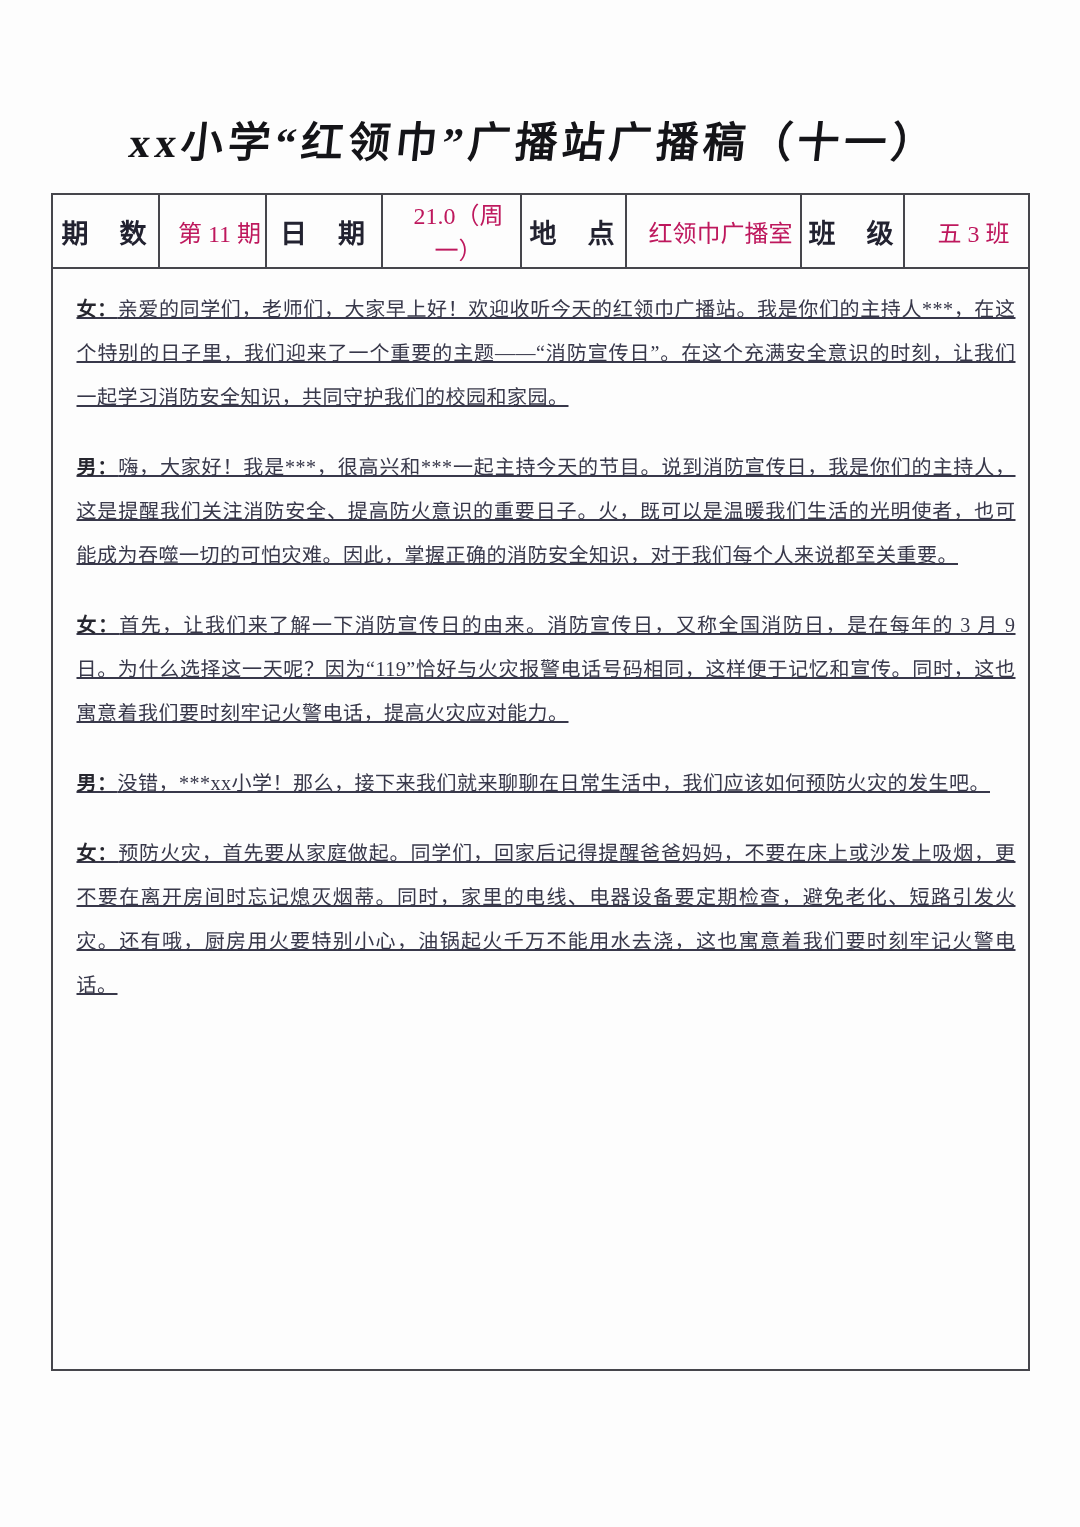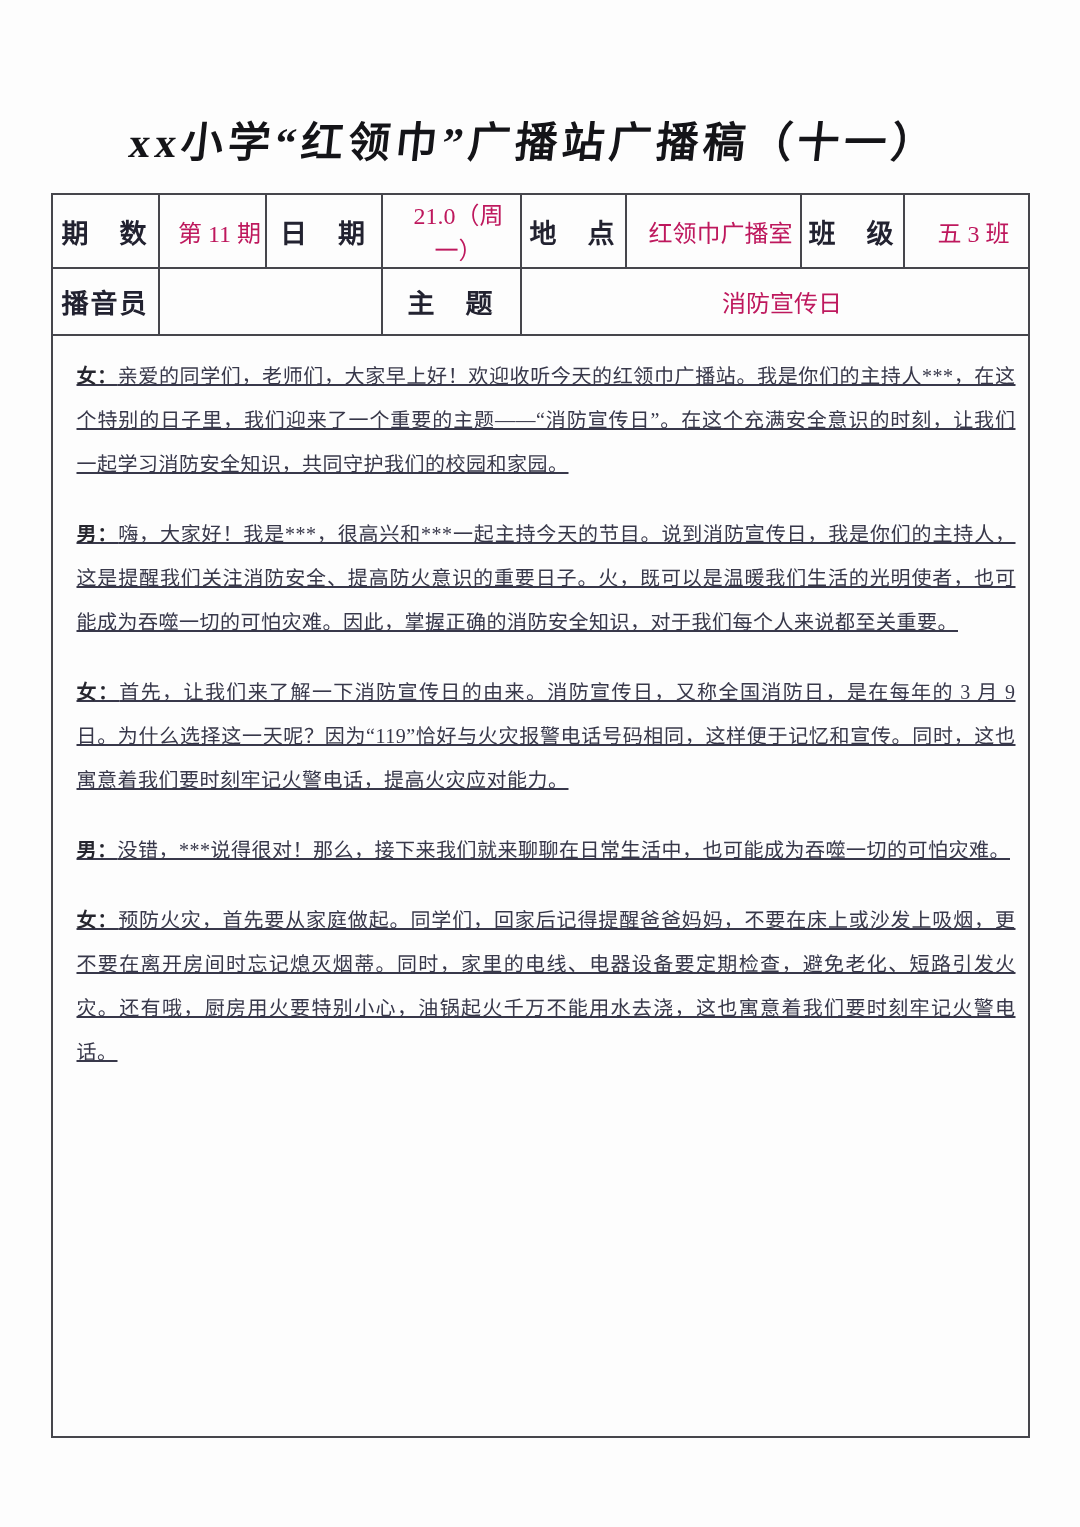--- a/index.html
+++ b/index.html
@@ -96,36 +96,30 @@
       <tr class="hdr-row-1">
         <td class="cell-label">期　数</td>
         <td class="cell-value">第 11 期</td>
         <td class="cell-label">日　期</td>
         <td class="cell-value">21.0（周一）</td>
         <td class="cell-label">地　点</td>
         <td class="cell-value">红领巾广播室</td>
         <td class="cell-label">班　级</td>
         <td class="cell-value">五 3 班</td>
       </tr>
-      <tr class="hdr-row-2">
-        <td class="cell-label">播音员</td>
-        <td class="cell-value" colspan="2"></td>
-        <td class="cell-label">主　题</td>
-        <td class="cell-value" colspan="4">消防宣传日</td>
-      </tr>
       <tr>
         <td class="script-cell" colspan="8">
 
           <p class="para"><span class="speaker">女：</span><span>亲爱的同学们，老师们，大家早上好！欢迎收听今天的红领巾广播站。我是你们的主持人***，在这个特别的日子里，我们迎来了一个重要的主题——“消防宣传日”。在这个充满安全意识的时刻，让我们一起学习消防安全知识，共同守护我们的校园和家园。</span></p>
 
           <p class="para"><span class="speaker">男：</span><span>嗨，大家好！我是***，很高兴和***一起主持今天的节目。说到消防宣传日，我是你们的主持人，这是提醒我们关注消防安全、提高防火意识的重要日子。火，既可以是温暖我们生活的光明使者，也可能成为吞噬一切的可怕灾难。因此，掌握正确的消防安全知识，对于我们每个人来说都至关重要。</span></p>
 
           <p class="para"><span class="speaker">女：</span><span>首先，让我们来了解一下消防宣传日的由来。消防宣传日，又称全国消防日，是在每年的 3 月 9 日。为什么选择这一天呢？因为“119”恰好与火灾报警电话号码相同，这样便于记忆和宣传。同时，这也寓意着我们要时刻牢记火警电话，提高火灾应对能力。</span></p>
 
-          <p class="para"><span class="speaker">男：</span><span>没错，***说得很对！那么，接下来我们就来聊聊在日常生活中，也可能成为吞噬一切的可怕灾难。</span></p>
+          <p class="para"><span class="speaker">男：</span><span>没错，***xx小学！那么，接下来我们就来聊聊在日常生活中，我们应该如何预防火灾的发生吧。</span></p>
 
           <p class="para"><span class="speaker">女：</span><span>预防火灾，首先要从家庭做起。同学们，回家后记得提醒爸爸妈妈，不要在床上或沙发上吸烟，更不要在离开房间时忘记熄灭烟蒂。同时，家里的电线、电器设备要定期检查，避免老化、短路引发火灾。还有哦，厨房用火要特别小心，油锅起火千万不能用水去浇，这也寓意着我们要时刻牢记火警电话。</span></p>
 
         </td>
       </tr>
     </tbody>
   </table>
 
 </div>
 

